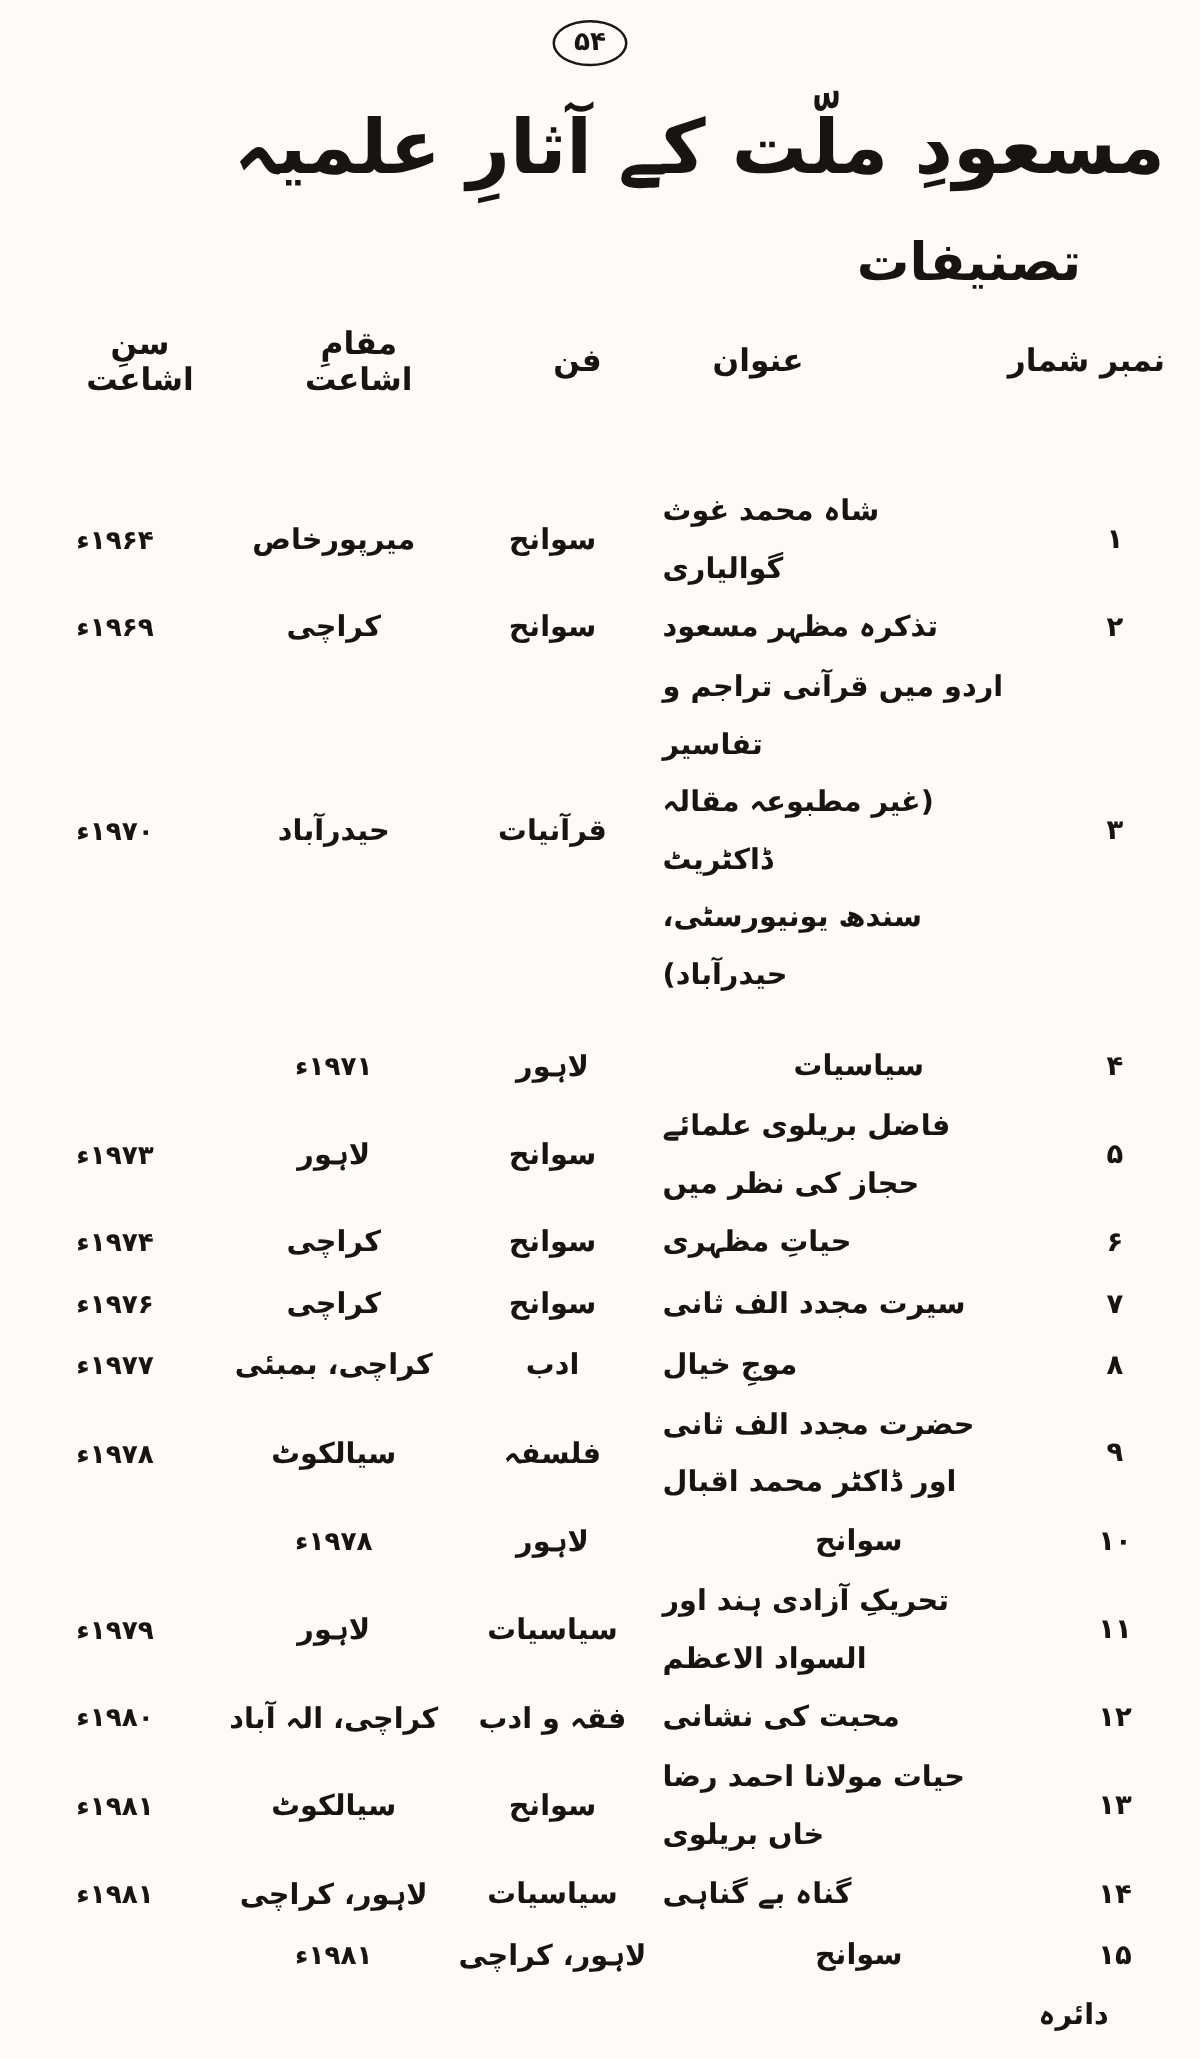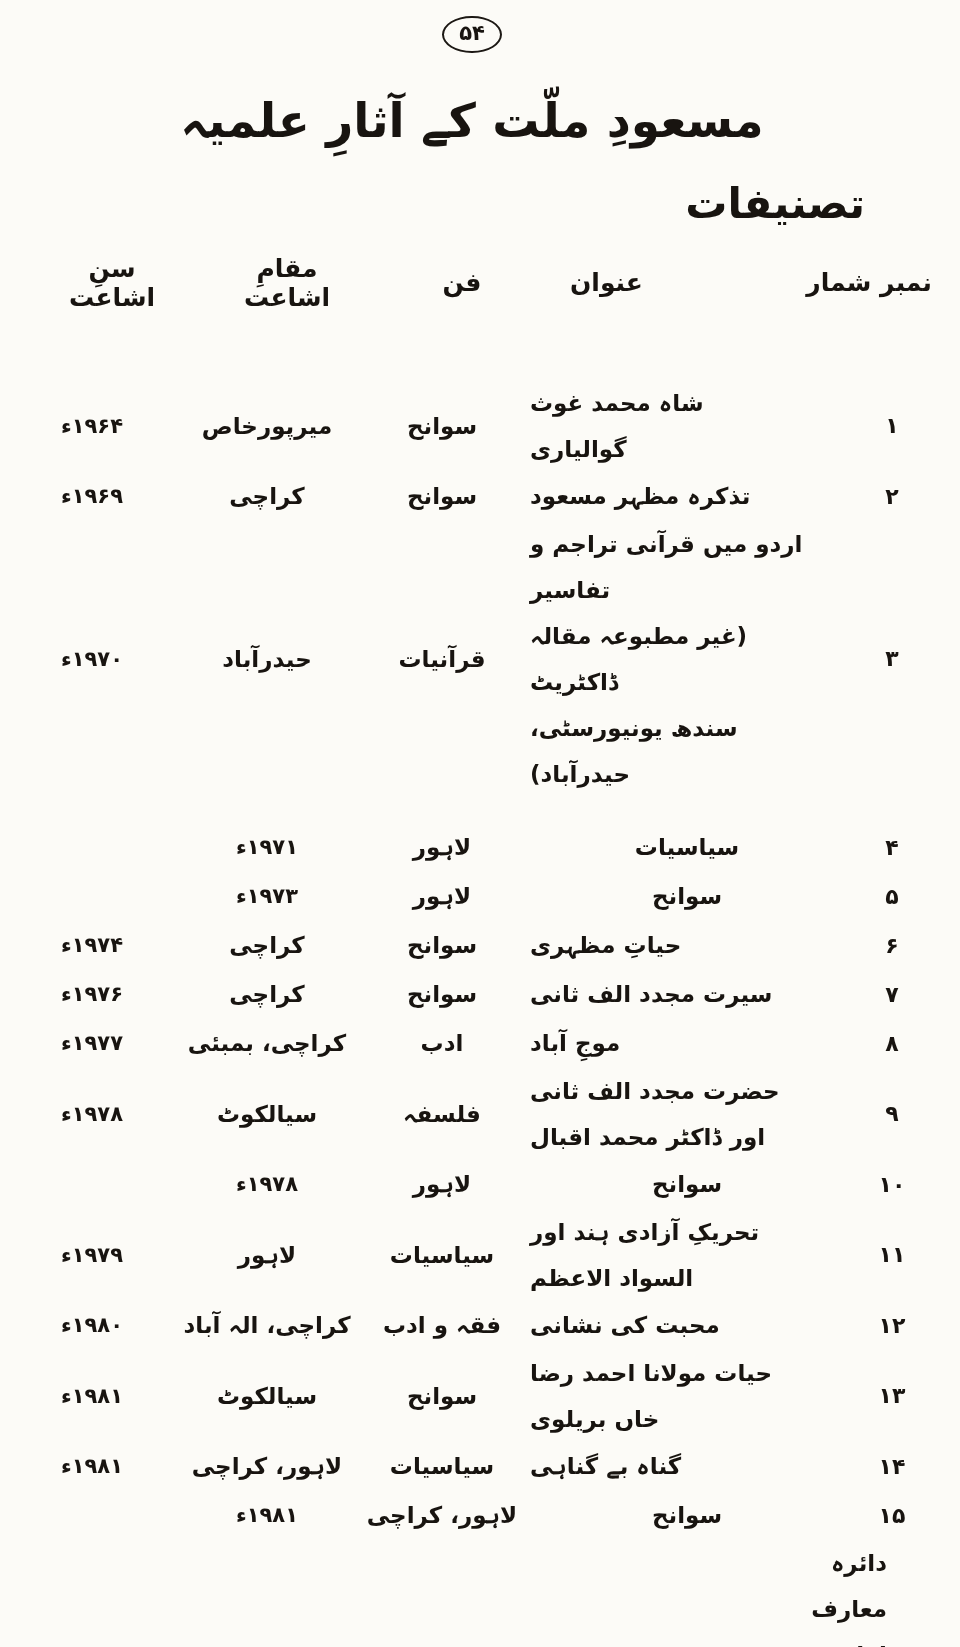--- a/index.html
+++ b/index.html
@@ -24,23 +24,23 @@
     display: inline-block;
     border: 2.5px solid #1c1814;
     border-radius: 50%;
     padding: 3px 15px 5px 15px;
     font-size: 21px;
     font-weight: bold;
     line-height: 1.2;
   }
   
   .doc-title {
-    margin-top: 37px;
-    text-align: center;
-    font-size: 47px;
+    margin-top: 26px;
+    text-align: right;
+    font-size: 60px;
     font-weight: bold;
     letter-spacing: 1px;
     line-height: 1.3;
   }
   
   .section-heading {
     margin: 28px 67px 0 0;
     text-align: right;
     font-size: 42px;
     font-weight: bold;
@@ -128,20 +128,21 @@
 
   <div class="row">
     <div class="cell cell-serial">۴</div>
     <div class="cell cell-genre">سیاسیات</div>
     <div class="cell cell-place">لاہور</div>
     <div class="cell cell-year">۱۹۷۱ء</div>
   </div>
 
   <div class="row">
     <div class="cell cell-serial">۵</div>
+    <div class="cell cell-title">فاضل بریلوی علمائے حجاز کی نظر میں</div>
     <div class="cell cell-genre">سوانح</div>
     <div class="cell cell-place">لاہور</div>
     <div class="cell cell-year">۱۹۷۳ء</div>
   </div>
 
   <div class="row">
     <div class="cell cell-serial">۶</div>
     <div class="cell cell-title">حیاتِ مظہری</div>
     <div class="cell cell-genre">سوانح</div>
     <div class="cell cell-place">کراچی</div>
@@ -151,21 +152,21 @@
   <div class="row">
     <div class="cell cell-serial">۷</div>
     <div class="cell cell-title">سیرت مجدد الف ثانی</div>
     <div class="cell cell-genre">سوانح</div>
     <div class="cell cell-place">کراچی</div>
     <div class="cell cell-year">۱۹۷۶ء</div>
   </div>
 
   <div class="row">
     <div class="cell cell-serial">۸</div>
-    <div class="cell cell-title">موجِ آباد</div>
+    <div class="cell cell-title">موجِ خیال</div>
     <div class="cell cell-genre">ادب</div>
     <div class="cell cell-place">کراچی، بمبئی</div>
     <div class="cell cell-year">۱۹۷۷ء</div>
   </div>
 
   <div class="row">
     <div class="cell cell-serial">۹</div>
     <div class="cell cell-title">حضرت مجدد الف ثانی اور ڈاکٹر محمد اقبال</div>
     <div class="cell cell-genre">فلسفہ</div>
     <div class="cell cell-place">سیالکوٹ</div>

